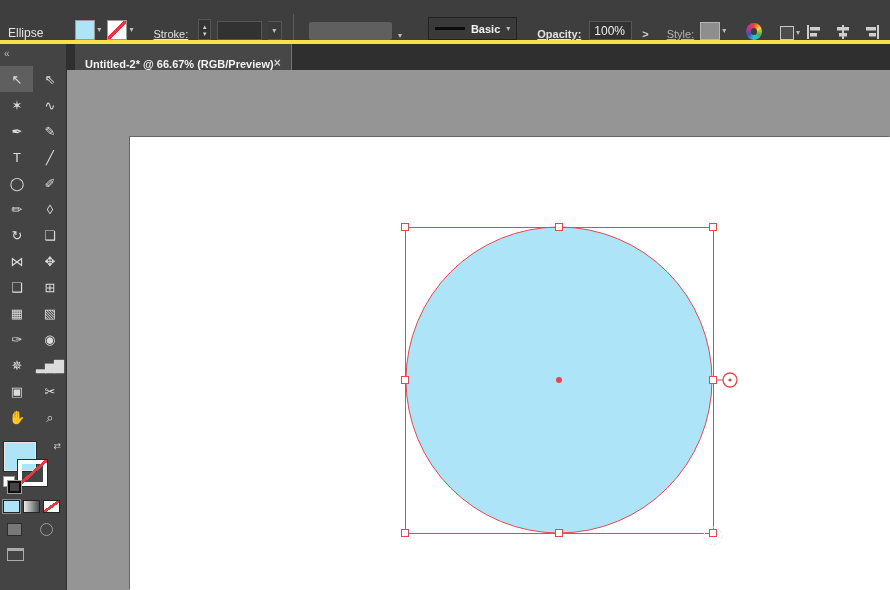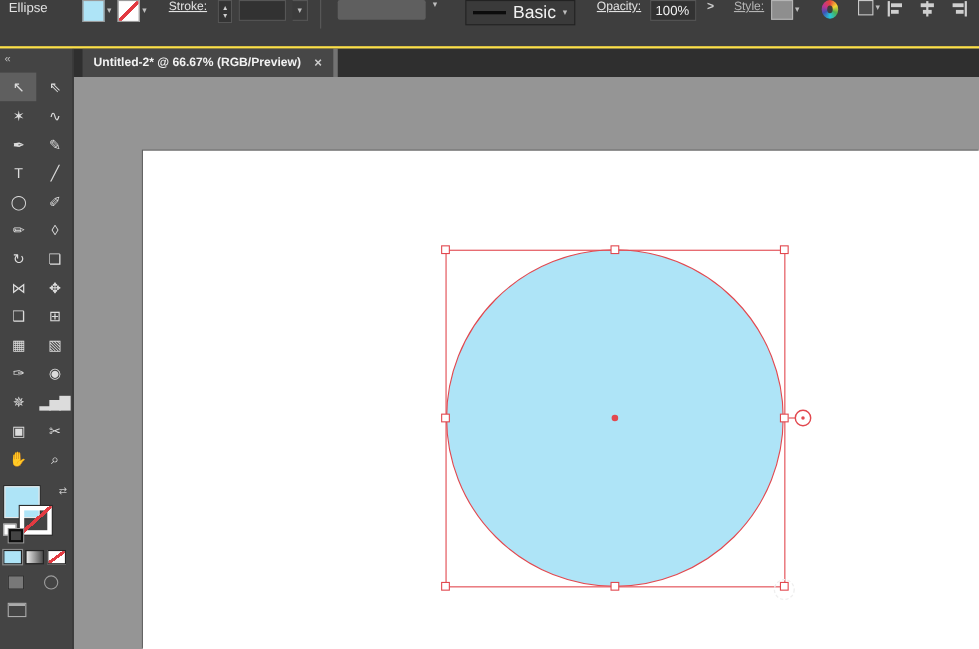--- a/index.html
+++ b/index.html
@@ -4,56 +4,56 @@
 <style>
   html,body{margin:0;padding:0}
   body{
     position:relative;width:890px;height:590px;overflow:hidden;
     background:#949494;font-family:"Liberation Sans",sans-serif;
     -webkit-user-select:none;user-select:none;
   }
   
   .control-bar{
     position:absolute;top:0;left:0;right:0;height:44px;background:#3e3e3e;
-    border-bottom:2px solid #fde047;display:flex;align-items:flex-start;
+    border-bottom:4px solid #fde047;display:flex;align-items:flex-end;
     padding:0 8px;gap:6px;box-sizing:border-box;z-index:5;
   }
   .cb-label{color:#e2e2e2;font-size:11px;white-space:nowrap}
   .tool-label{font-size:12px;margin-right:26px}
   .link{text-decoration:underline;cursor:pointer}
   .dim{color:#b5b5b5}
   .swatch-wrap{display:flex;align-items:center;gap:2px}
   .swatch{width:20px;height:20px;box-sizing:border-box;border:1px solid #9a9a9a;display:inline-block}
   .fill-swatch{background:var(--fill)}
   .stroke-swatch{background:#fff;background-image:linear-gradient(to bottom right,transparent 44%,var(--slash) 44%,var(--slash) 56%,transparent 56%)}
   .chev{color:#bdbdbd;font-size:8px;line-height:1}
   .stepper{width:12px;height:19px;background:#343434;border:1px solid #565656;display:flex;flex-direction:column;align-items:center;justify-content:center;margin-left:4px}
   .stepper span{font-size:7px;line-height:7px;color:#cfcfcf}
   .dd{height:19px;background:#323232;border:1px solid #565656;box-sizing:border-box;display:flex;align-items:center}
   .weight-dd{width:48px}
   .dd-chev{width:15px;height:19px;background:#3b3b3b;border:1px solid #565656;border-left:none;display:flex;align-items:center;justify-content:center;box-sizing:border-box}
   .vsep{width:1px;height:26px;background:#5a5a5a;margin:0 5px}
   .brush-dd{width:90px;height:18px;background:#5f5f5f;border-radius:2px;margin-left:4px}
   .profile{display:flex;align-items:center;gap:6px;height:21px;background:#3a3a3a;border:1px solid #222;padding:0 6px;margin-left:20px}
   .profile-line{width:30px;height:3px;background:#0c0c0c;display:inline-block}
-  .profile-name{color:#f2f2f2;font-size:16px;font-weight:normal}
+  .profile-name{color:#f2f2f2;font-size:11px;font-weight:bold}
   .opacity-dd{width:46px;padding-left:4px;margin-left:2px}
   .opacity-dd span{color:#efefef;font-size:12px}
   .panel-chev{color:#cfcfcf;font-size:11px;font-weight:bold;margin:0 4px}
   .style-swatch{width:18px;height:16px;background:#8e8e8e;border:1px solid #b5b5b5;display:inline-block}
   .color-wheel{width:17px;height:17px;border-radius:50%;margin-left:14px;position:relative;
     background:conic-gradient(#e5453b,#f5d432,#4caf50,#26c6da,#3f51b5,#c2338f,#e5453b)}
   .color-wheel::after{content:"";position:absolute;inset:5px;border-radius:50%;background:#3e3e3e}
   .transform-box{width:12px;height:12px;border:1px solid #c8c8c8;display:inline-block;background:#4c4c4c}
   .mleft{margin-left:12px}
   .align-group{margin-left:auto;display:flex;gap:13px;align-items:center;padding-right:2px}
   .align-group svg{display:block}
   
   .tab-row{position:absolute;top:44px;left:67px;right:0;height:26px;background:#2f2f2f;display:flex;align-items:stretch}
-  .doc-tab{margin-left:8px;background:#474747;border-right:4px solid #737373;display:flex;align-items:center;gap:12px;padding:0 10px}
+  .doc-tab{margin-left:8px;background:#474747;border-right:1px solid #737373;display:flex;align-items:flex-end;padding:0 10px}
   .tab-title{color:#f2f2f2;font-size:11px;font-weight:bold;white-space:nowrap}
   .tab-close{color:#cdcdcd;font-size:12px;font-weight:bold;cursor:pointer}
   
   .toolbar{position:absolute;top:44px;left:0;width:67px;bottom:0;background:#444;border-right:1px solid #303030;box-sizing:border-box;display:flex;flex-direction:column;z-index:4}
   .collapse{height:20px;color:#bdbdbd;font-size:10px;padding:4px 0 0 4px;box-sizing:border-box}
   .tools-grid{display:grid;grid-template-columns:1fr 1fr;margin-top:2px}
   .tool{height:26px;display:flex;align-items:center;justify-content:center;cursor:pointer}
   .tool.selected{background:#5f5f5f}
   .tool-glyph{color:#dcdcdc;font-size:13px;line-height:1;letter-spacing:-1px}
   
@@ -114,21 +114,21 @@
 
   <div class="brush-dd"></div>
   <span class="chev dim">▾</span>
 
   <div class="profile">
     <span class="profile-line"></span>
     <span class="profile-name">Basic</span>
     <span class="chev">▾</span>
   </div>
 
-  <span class="cb-label link" style="margin-left:14px;font-weight:normal">Opacity:</span>
+  <span class="cb-label link" style="margin-left:14px;font-weight:bold">Opacity:</span>
   <div class="dd opacity-dd">
     <span>100%</span>
   </div>
   <span class="panel-chev">&gt;</span>
 
   <span class="cb-label link dim" style="margin-left:8px">Style:</span>
   <div class="swatch-wrap">
     <span class="style-swatch"></span>
     <span class="chev">▾</span>
   </div>

